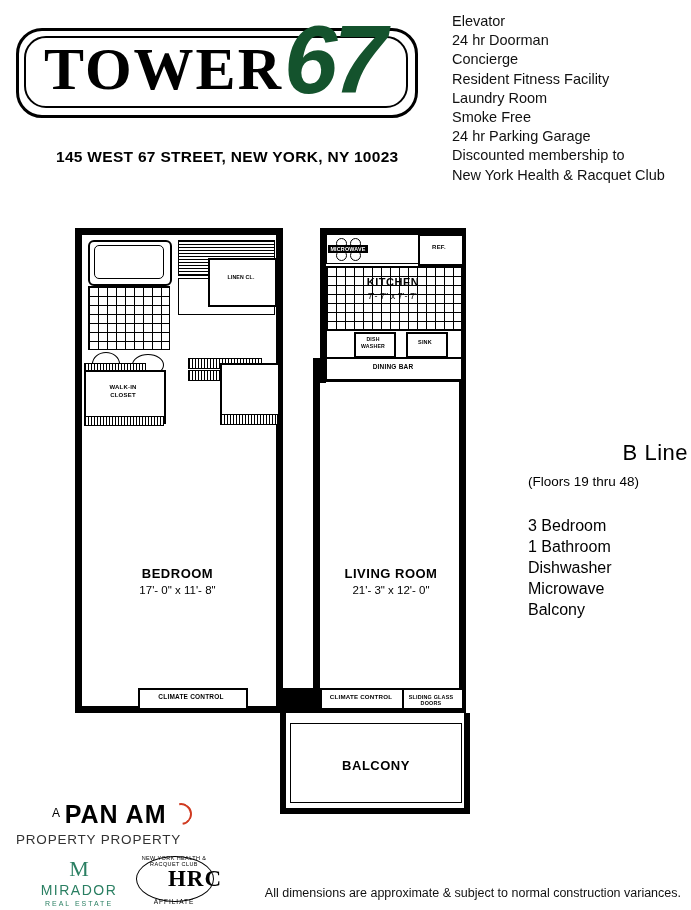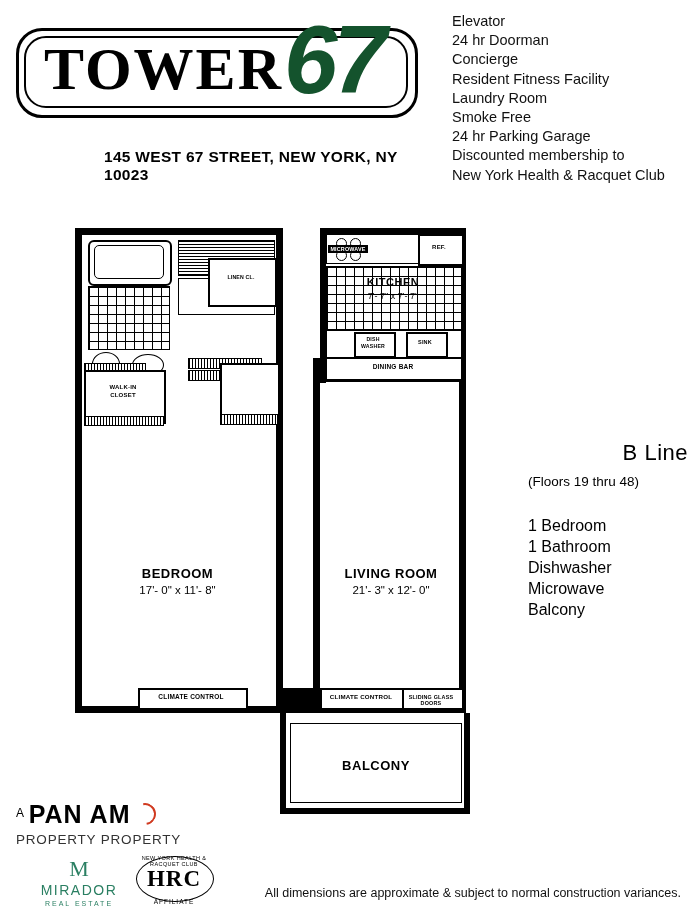--- a/index.html
+++ b/index.html
@@ -67,21 +67,20 @@
     color: #14532d;
   }
   #logo-address {
     position: absolute;
     left: 46px;
     top: 140px;
     font-family: "Liberation Sans", sans-serif;
     font-weight: bold;
     font-size: 15.5px;
     letter-spacing: 0.3px;
-    margin-left: 48px;
   }
   #amenities {
     position: absolute;
     left: 452px;
     top: 12px;
     width: 236px;
     font-size: 14.5px;
     line-height: 19.2px;
     color: #111;
   }
@@ -197,20 +196,21 @@
     position: absolute;
     left: 16px;
     top: 800px;
     width: 260px;
   }
   #panam-line {
     position: relative;
     font-size: 13px;
     letter-spacing: 0.5px;
     height: 30px;
+    margin-left: 36px;
   }
   #panam-a {
     font-size: 12px;
     vertical-align: 6px;
   }
   #panam-word {
     font-family: "Liberation Sans", sans-serif;
     font-weight: bold;
     font-size: 25px;
     letter-spacing: 1px;
@@ -283,20 +283,21 @@
   }
   #hrc-letters {
     position: absolute;
     left: 0;
     top: 12px;
     width: 96px;
     font-family: "Liberation Serif", serif;
     font-weight: bold;
     font-size: 23px;
     letter-spacing: 1px;
+    text-align: right;
   }
   #hrc-arc-text {
     position: absolute;
     left: 0;
     top: 1px;
     width: 96px;
     font-size: 5.5px;
     letter-spacing: 0.4px;
   }
   #hrc-affiliate {
@@ -337,21 +338,21 @@
   <div>Smoke Free</div>
   <div>24 hr Parking Garage</div>
   <div>Discounted membership to</div>
   <div>New York Health &amp; Racquet Club</div>
 </div>
 
 <div id="line-info">
   <div id="line-title">B Line</div>
   <div id="line-floors">(Floors 19 thru 48)</div>
   <div id="line-features">
-    <div>1 Bedroom</div>
+    <div>3 Bedroom</div>
     <div>1 Bathroom</div>
     <div>Dishwasher</div>
     <div>Microwave</div>
     <div>Balcony</div>
   </div>
 </div>
 
 <div id="floorplan">
 
   <div class="wall" style="left:5px; top:10px; width:208px; height:7px;"></div>

